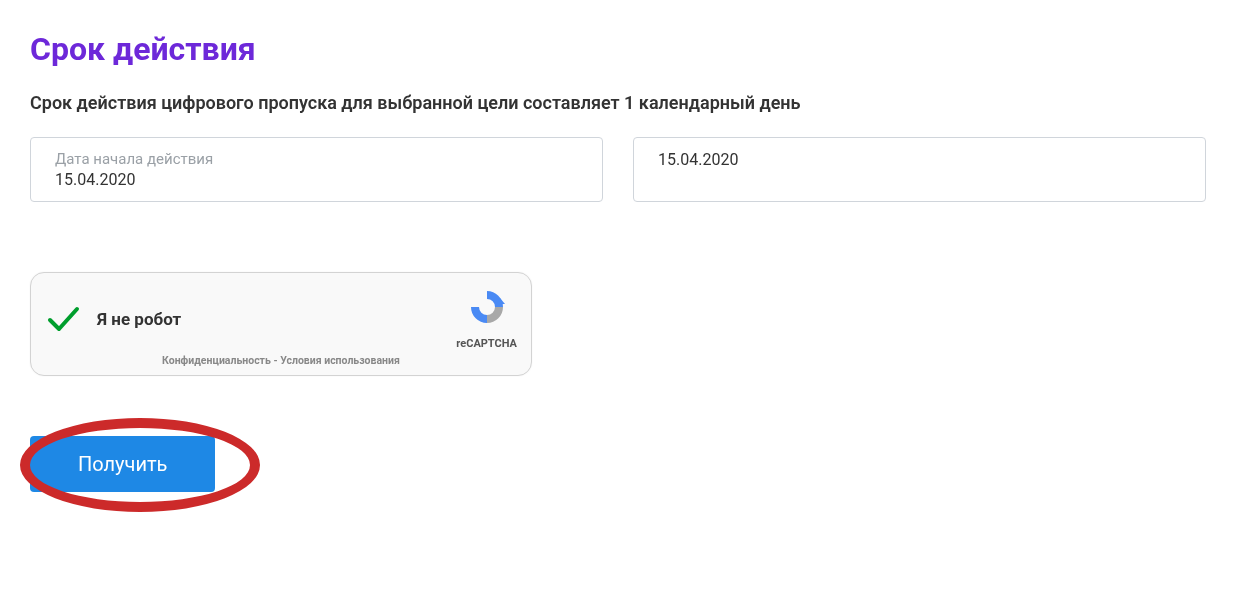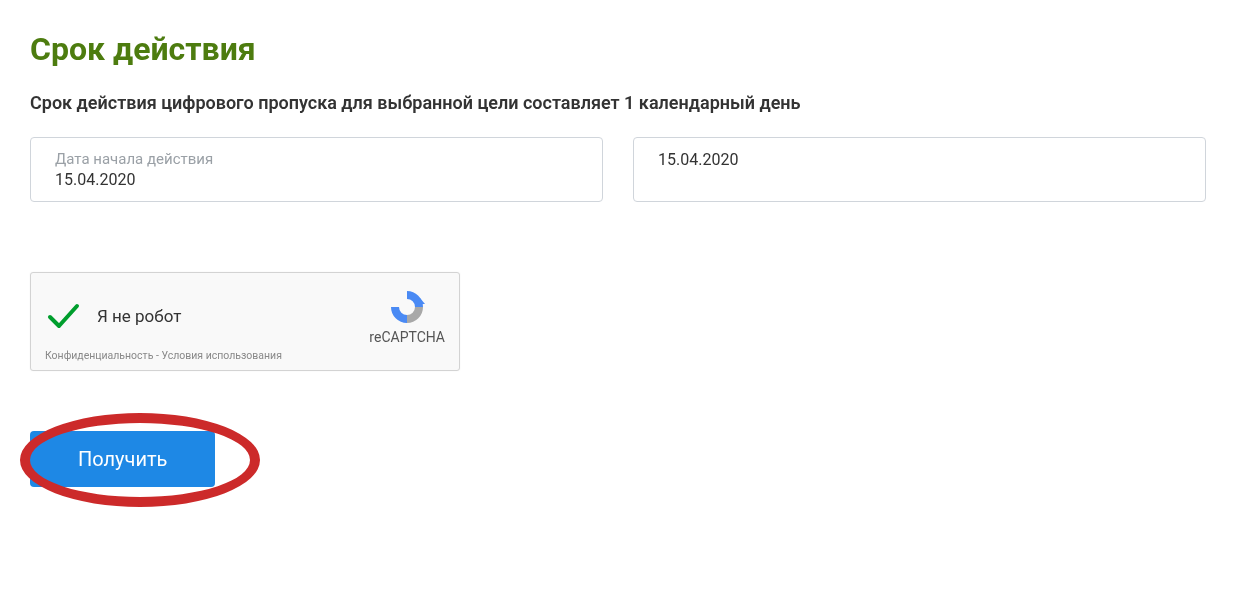--- a/index.html
+++ b/index.html
@@ -5,21 +5,21 @@
     * { box-sizing: border-box; margin: 0; padding: 0; }
     body {
       font-family: -apple-system, BlinkMacSystemFont, "Segoe UI", Roboto, Arial, sans-serif;
       background: #fff;
       padding: 30px;
       color: #333;
     }
     .page-title {
       font-size: 32px;
       font-weight: 700;
-      color: #4d7c0f;
+      color: #6d28d9;
       margin-bottom: 24px;
     }
     .page-description {
       font-size: 18px;
       font-weight: 600;
       color: #333;
       margin-bottom: 24px;
     }
     .date-row {
       display: flex;
@@ -36,27 +36,28 @@
     .date-label {
       font-size: 15px;
       color: #9aa0a6;
       margin-bottom: 2px;
     }
     .date-value {
       font-size: 16px;
       color: #333;
     }
     .recaptcha-box {
-      width: 430px;
+      width: 502px;
       border: 1px solid #d3d3d3;
-      border-radius: 3px;
+      border-radius: 14px;
       background: #f9f9f9;
       padding: 14px 14px 8px 14px;
       margin-bottom: 60px;
       box-shadow: 0 0 2px rgba(0,0,0,0.05);
+      font-weight: bold;
     }
     .recaptcha-top {
       display: flex;
       align-items: center;
       justify-content: space-between;
     }
     .recaptcha-left {
       display: flex;
       align-items: center;
       gap: 16px;
@@ -75,28 +76,28 @@
     .recaptcha-right {
       display: flex;
       flex-direction: column;
       align-items: center;
     }
     .recaptcha-logo {
       width: 40px;
       height: 40px;
     }
     .recaptcha-brand {
-      font-size: 14px;
+      font-size: 11px;
       color: #555;
-      margin-top: 2px;
+      margin-top: 10px;
     }
     .recaptcha-links {
       font-size: 10.5px;
       color: #888;
-      text-align: left;
+      text-align: center;
       margin-top: 4px;
     }
     .recaptcha-links span { cursor: pointer; }
     .submit-wrap {
       position: relative;
       display: inline-block;
     }
     .submit-highlight {
       position: absolute;
       left: -10px;

